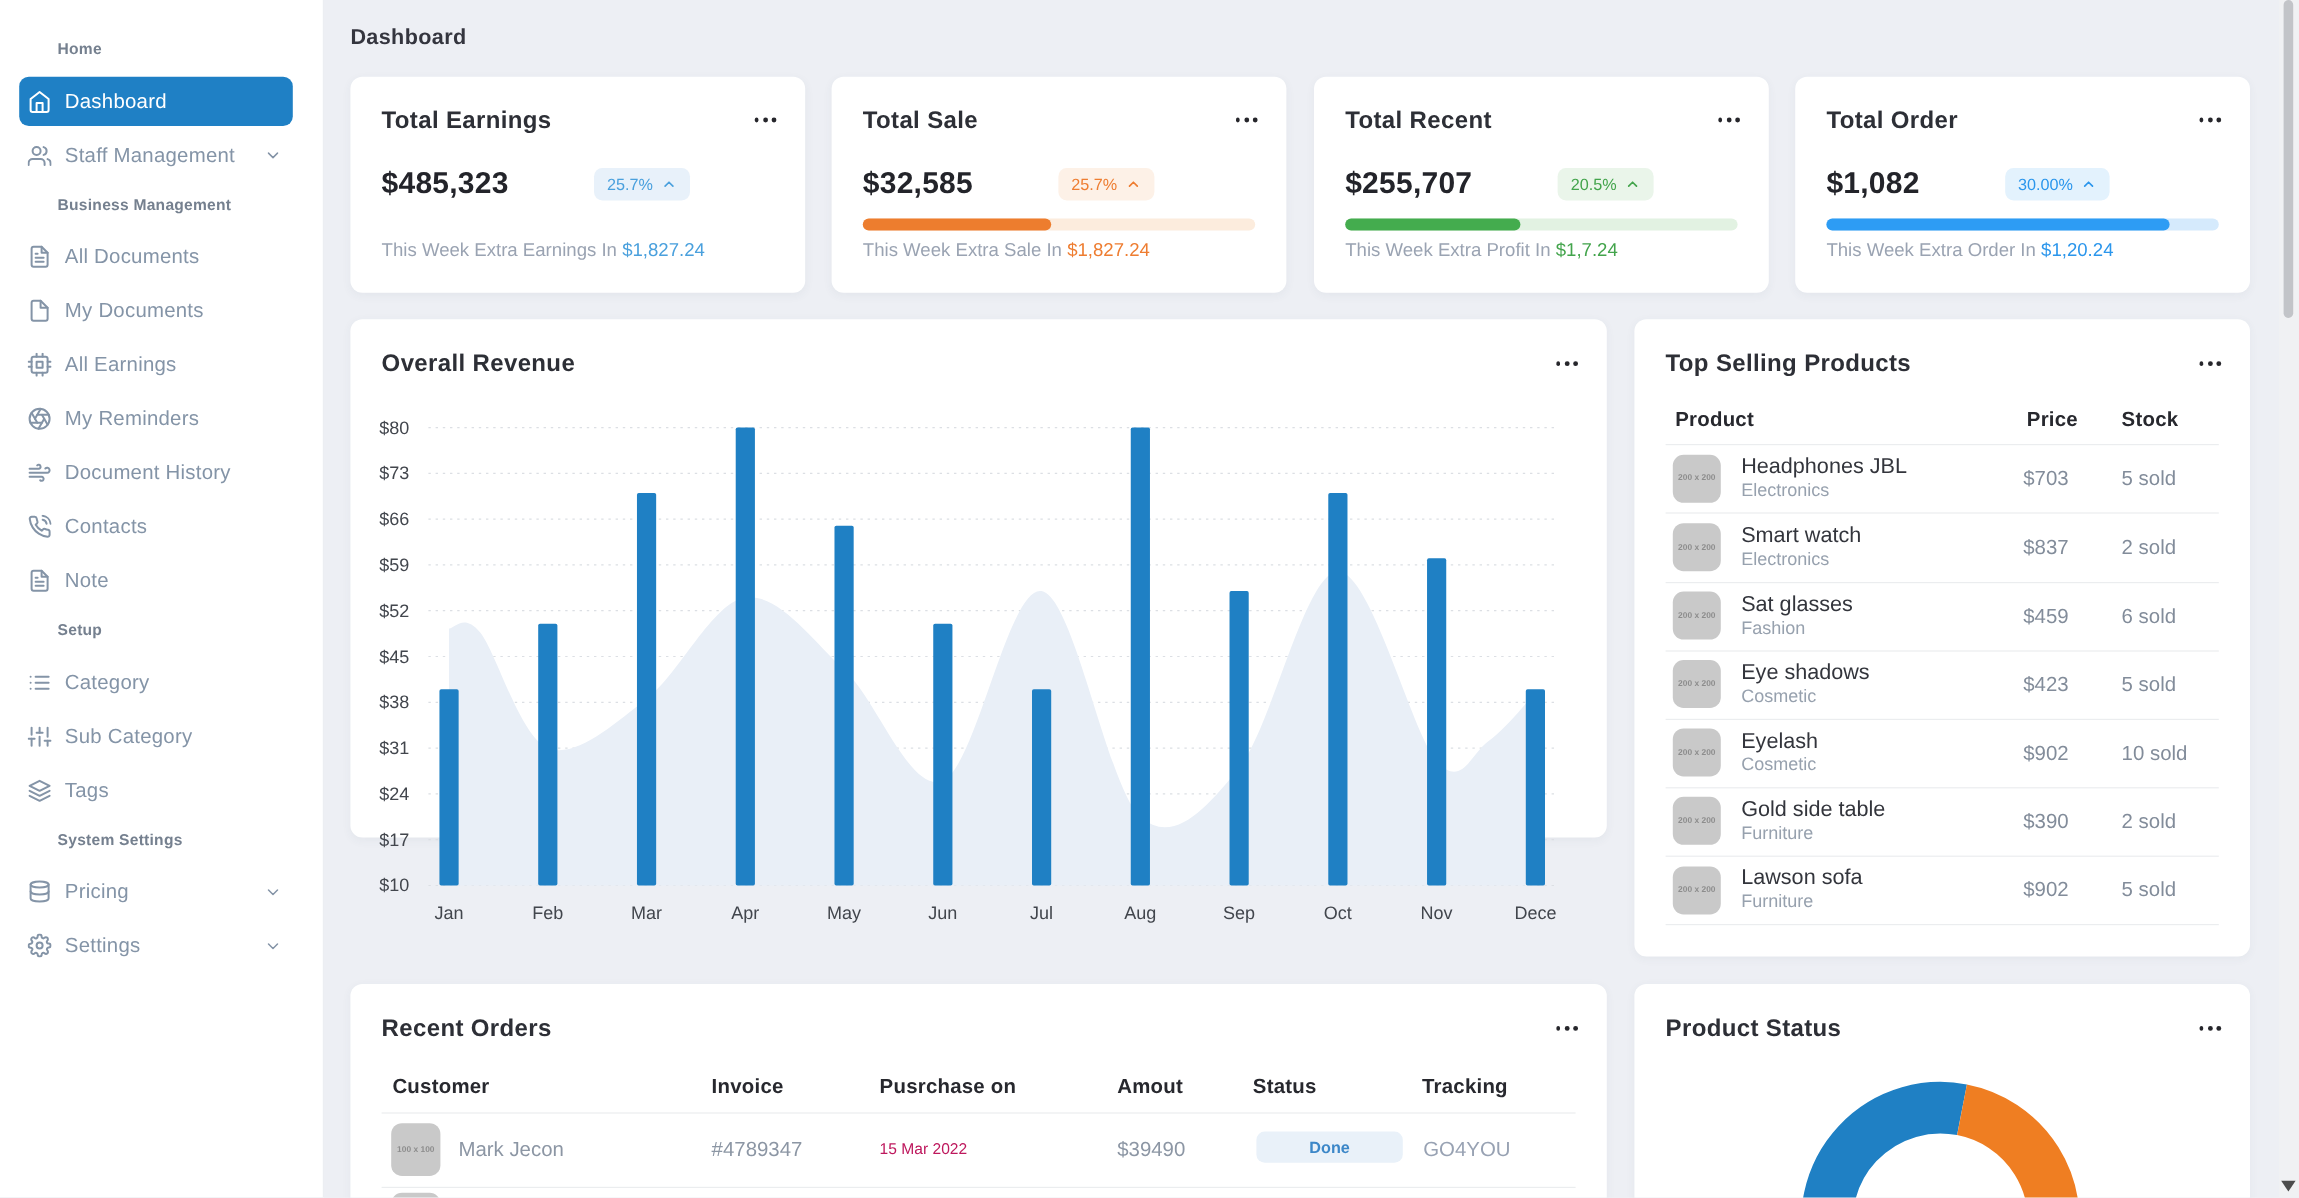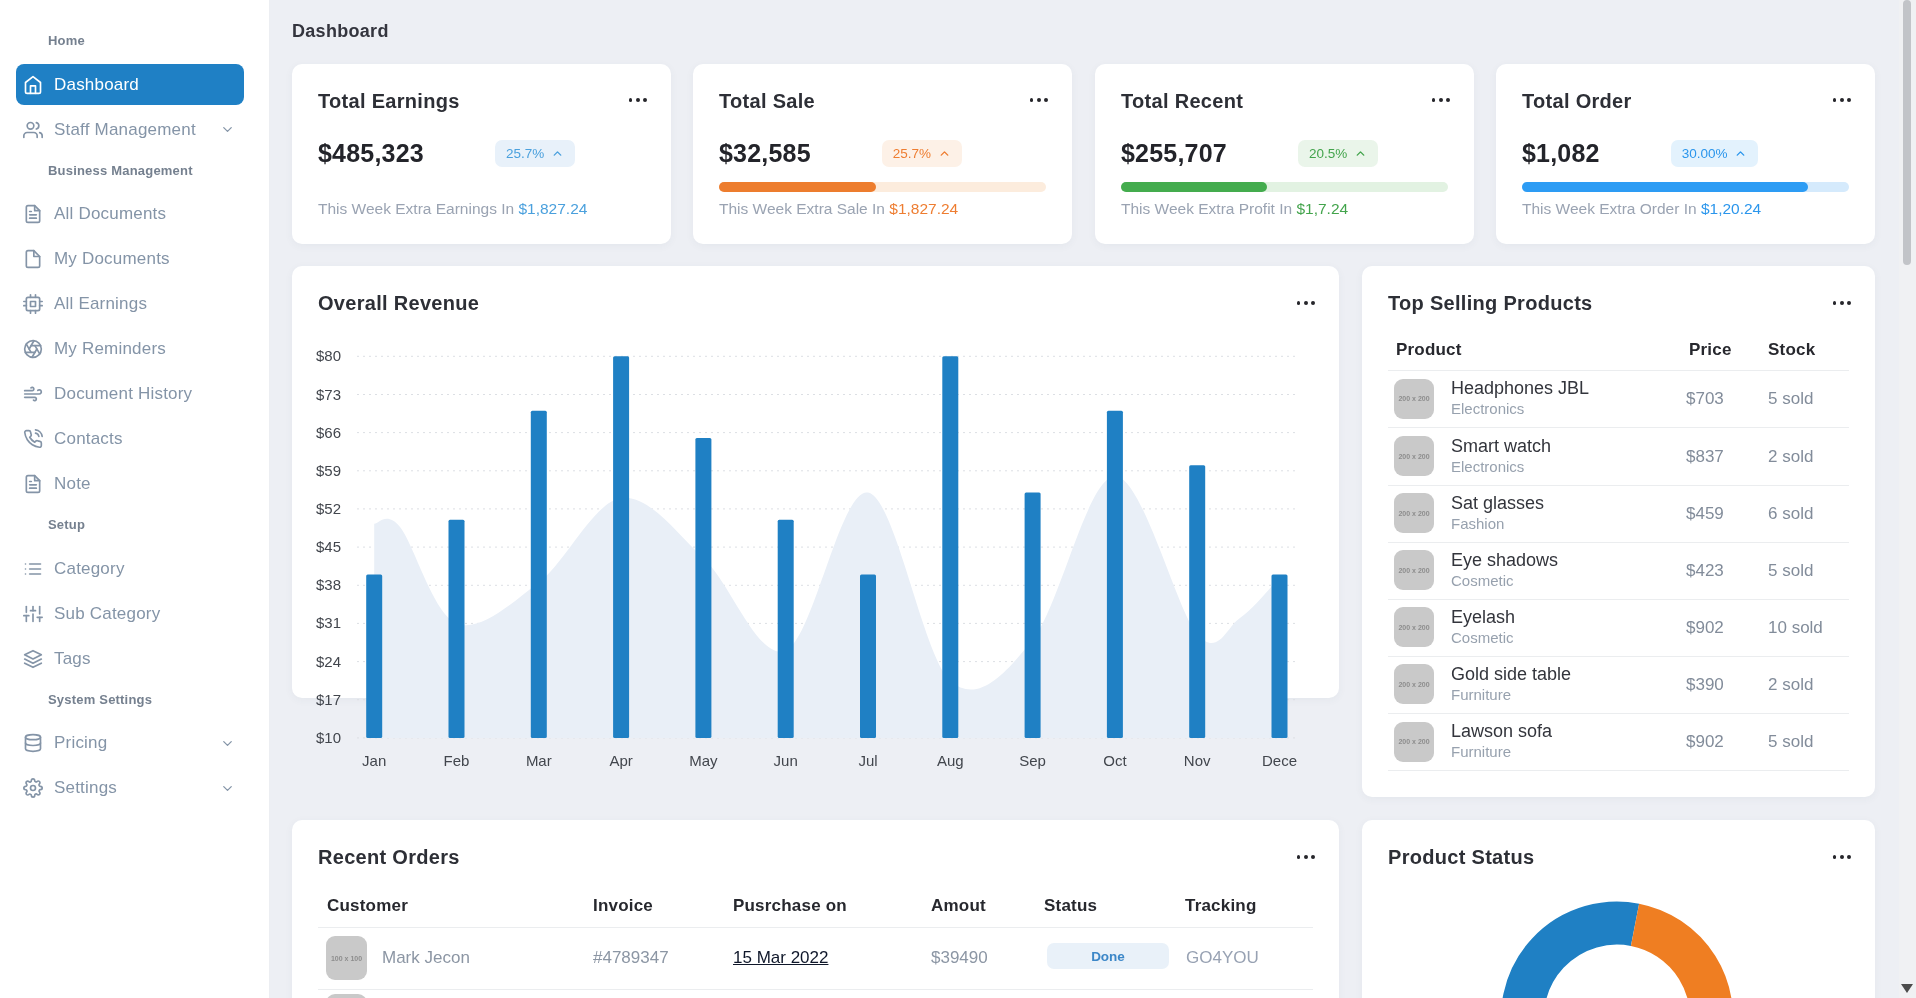--- a/index.html
+++ b/index.html
@@ -427,21 +427,21 @@
     <div class="thead" style="left:35px; top:76px;">Customer</div>
     <div class="thead" style="left:301px; top:76px;">Invoice</div>
     <div class="thead" style="left:441px; top:76px;">Pusrchase on</div>
     <div class="thead" style="left:639px; top:76px;">Amout</div>
     <div class="thead" style="left:752px; top:76px;">Status</div>
     <div class="thead" style="left:893px; top:76px;">Tracking</div>
     <div class="hline" style="left:26px; right:26px; top:107px;"></div>
     <div class="avatar" style="left:34px; top:116px; width:41px; height:44px; font-size:7px;">100 x 100</div>
     <div style="position:absolute; left:90px; top:127px; font-size:17px; color:#8c96a4; line-height:21px;">Mark Jecon</div>
     <div style="position:absolute; left:301px; top:127px; font-size:17px; color:#8c96a4; line-height:21px;">#4789347</div>
-    <div style="position:absolute; left:441px; top:127px; font-size:17px; color:#0f172a; line-height:21px;text-decoration:underline;">15 Mar 2022</div>
+    <div style="position:absolute; left:441px; top:127px; font-size:13px; color:#be185d; line-height:21px;">15 Mar 2022</div>
     <div style="position:absolute; left:639px; top:127px; font-size:17px; color:#8c96a4; line-height:21px;">$39490</div>
     <div style="position:absolute; left:755px; top:123px; width:122px; height:26px; background:#e9f1f9; border-radius:7px; display:flex; align-items:center; justify-content:center; font-size:13.5px; font-weight:600; color:#3c87c8;">Done</div>
     <div style="position:absolute; left:894px; top:127px; font-size:17px; color:#98a2b3; line-height:21px;">GO4YOU</div>
     <div class="hline" style="left:26px; right:26px; top:168.6px;"></div>
     <div class="avatar" style="left:34px; top:174px; width:41px; height:44px; font-size:7px;">100 x 100</div>
   </div>
   <div class="card" id="statuscard" style="left:1091px; top:820px; width:513px; height:360px; overflow:hidden;">
     <div class="ctitle" style="top:25px;">Product Status</div>
     <div class="dots" style="top:35px;">
         <i></i>

